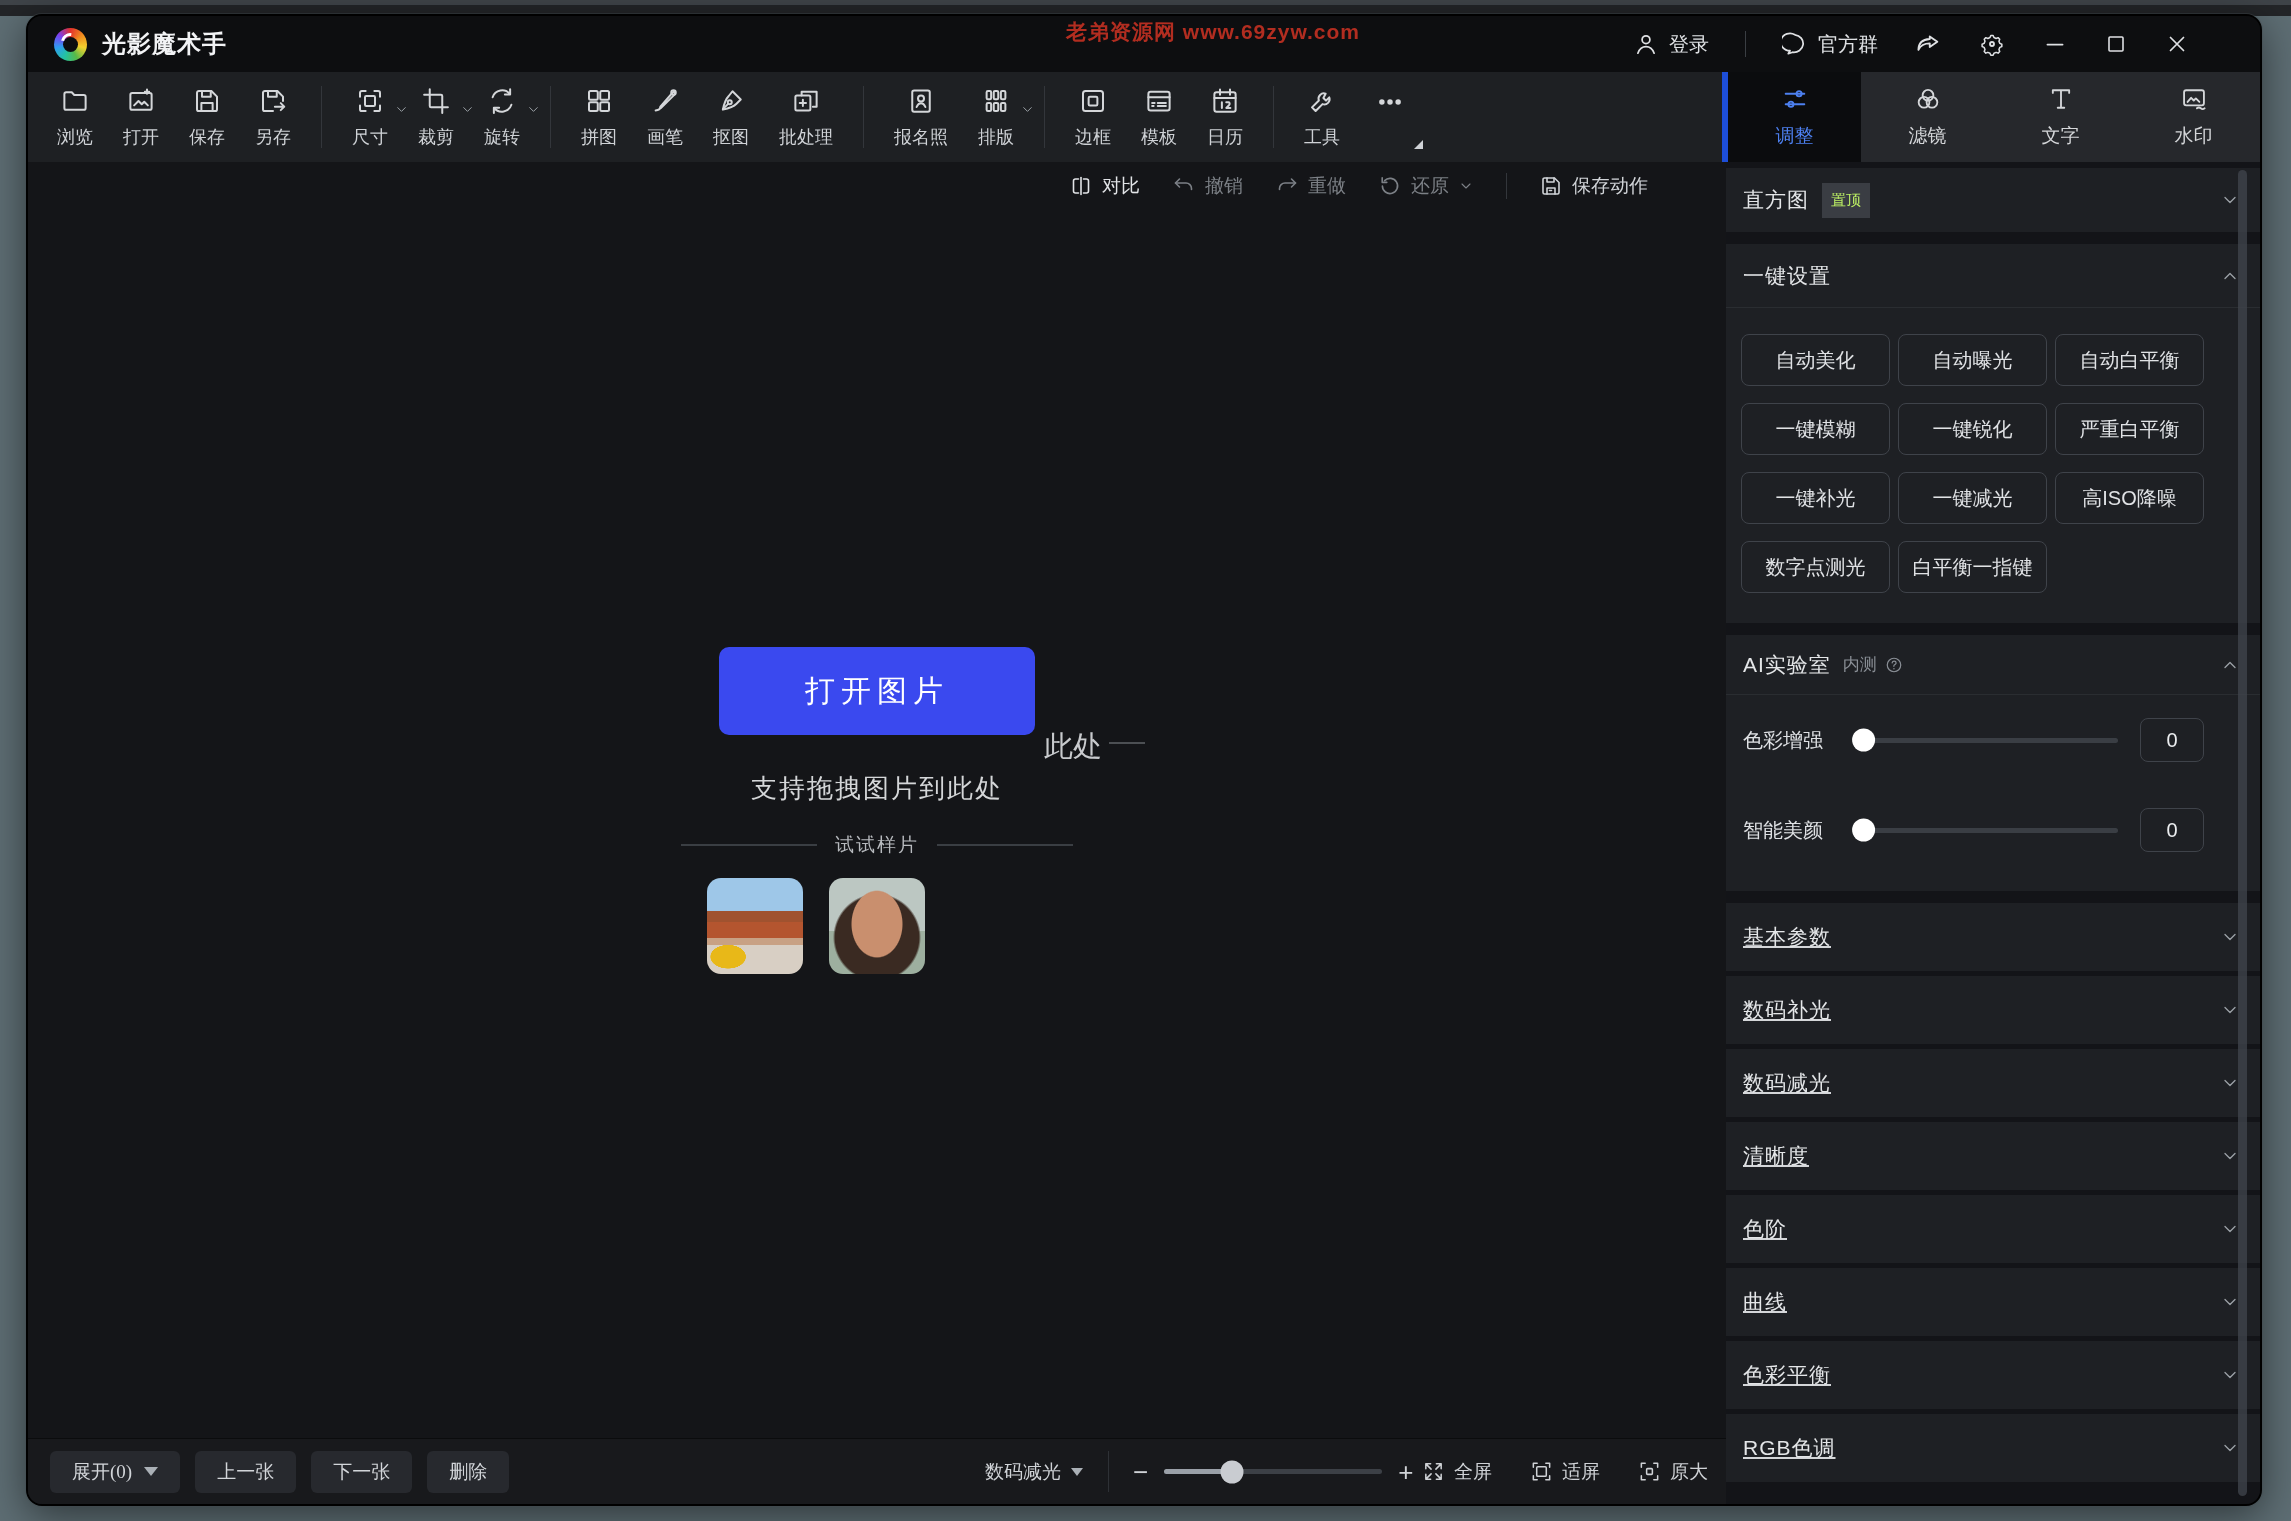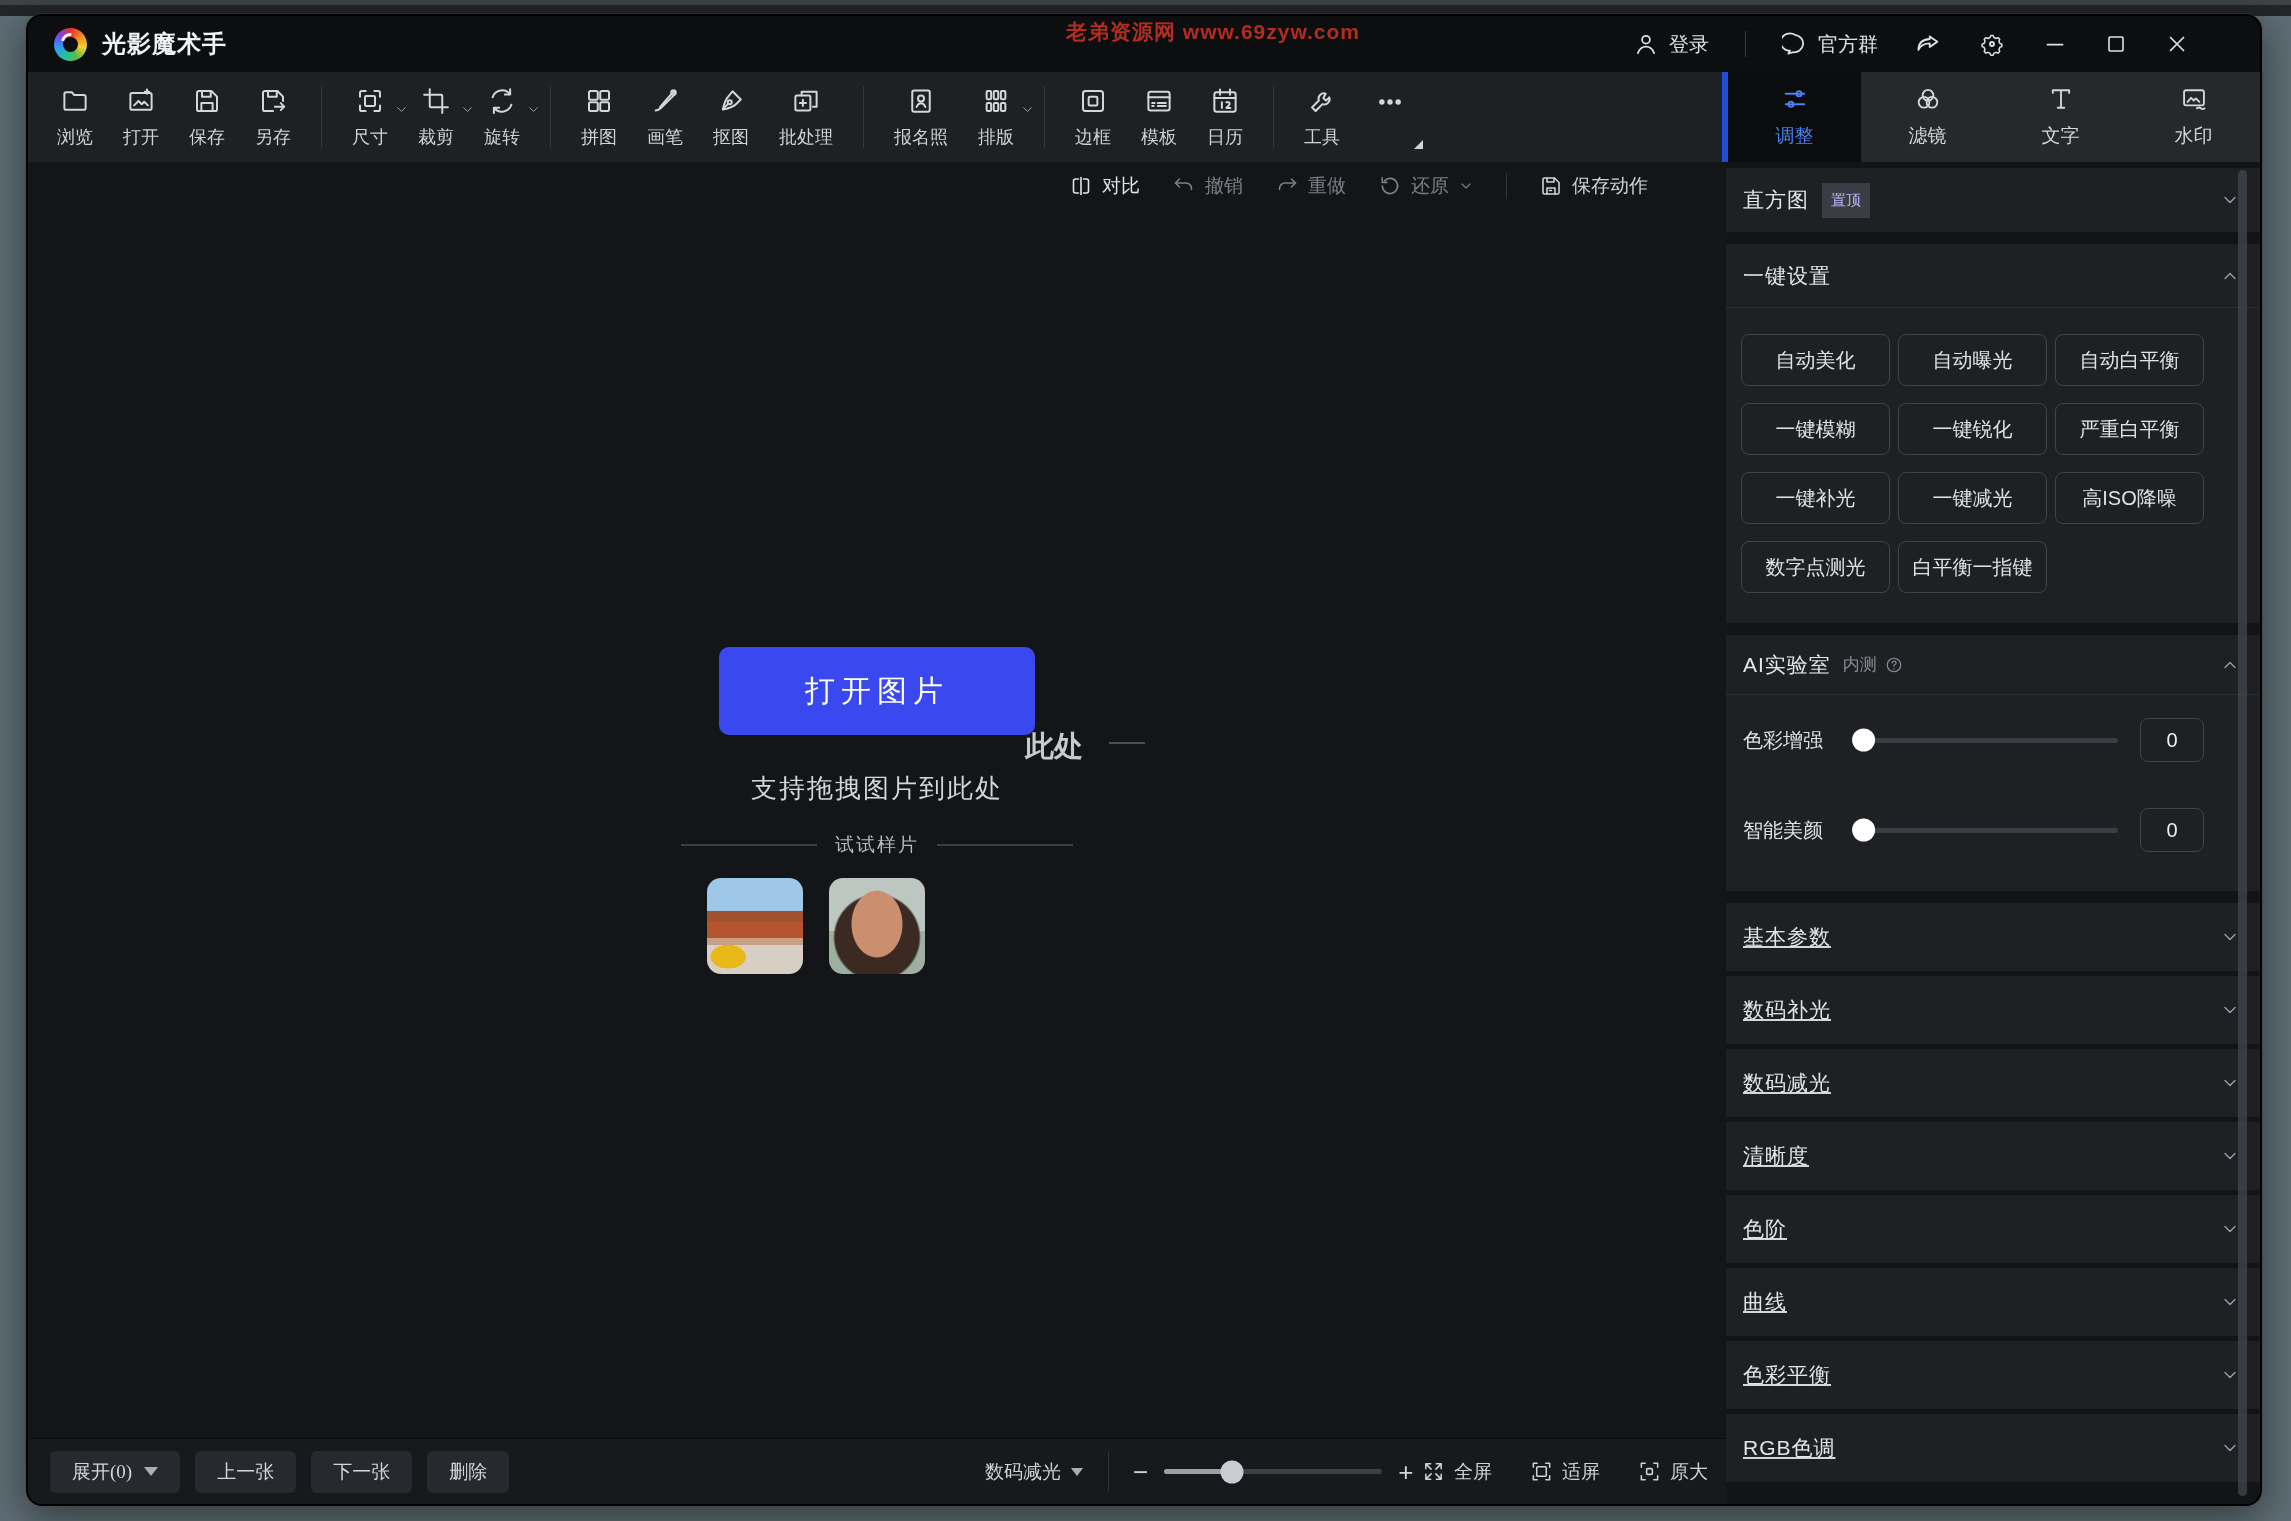--- a/index.html
+++ b/index.html
@@ -56,21 +56,21 @@
   .ct-item { display:flex; align-items:center; gap:9px; font-size:19px; cursor:pointer; }
   .ct-item.bright { color:#e2e4e7; }
   .ct-item.dim { color:#7c8086; }
   .ct-item.mid { color:#d0d3d7; }
   .ct-sep { width:1px; height:26px; background:#33363b; }
 
   .empty { position:absolute; left:50%; transform:translateX(-50%); top:485px; width:640px;
     display:flex; flex-direction:column; align-items:center; }
   .open-btn { width:316px; height:88px; border:none; border-radius:10px; background:#3a49ef; color:#fff;
     font-size:30px; font-family:inherit; letter-spacing:6px; font-weight:500; cursor:pointer; }
-  .ghost { position:absolute; left:468px; top:80px; font-size:29px; font-weight:bold; color:#d8dadd; opacity:.92; }
+  .ghost { position:absolute; left:487px; top:80px; font-size:29px; font-weight:normal; color:#d8dadd; opacity:.92; }
   .ghost-line { position:absolute; left:552px; top:95px; width:36px; height:2px; background:#5a5e63; opacity:.8; }
   .drag-hint { margin-top:36px; font-size:26px; color:#d4d6d8; letter-spacing:2px; }
   .samples-row { margin-top:26px; display:flex; align-items:center; gap:18px;text-align:center; }
   .samples-row .line { width:136px; height:2px; background:#3a3e43; }
   .samples-label { font-size:19px; color:#b7babe; letter-spacing:2px; }
   .thumbs { margin-top:20px; display:flex; gap:26px; }
   .thumb { width:96px; height:96px; border-radius:14px; cursor:pointer; }
   .thumb-desert { background:
       radial-gradient(18px 12px at 22% 82%, #e8b818 97%, transparent),
       linear-gradient(180deg, #9ec7e8 0 34%, #a0522f 34% 46%, #b4552f 46% 62%, #c8a184 62% 70%, #d8cfc4 70% 100%); }
@@ -102,21 +102,21 @@
   .bb-views { position:absolute; right:18px; display:flex; gap:38px; }
   .bb-view { display:flex; align-items:center; gap:9px; font-size:19px; color:#cfd2d6; cursor:pointer; }
 
   
   .panel { flex:1; background:#131418; position:relative; overflow:hidden; display:flex; flex-direction:column; }
   .panel::after { content:''; position:absolute; right:13px; top:8px; bottom:8px; width:9px; background:#41464d; border-radius:5px; opacity:.75; }
   .card { background:#1e2024; }
   .prow { height:64px; display:flex; align-items:center; padding:0 52px 0 17px; position:relative; cursor:pointer; }
   .prow .ptitle { font-size:21px; font-weight:500; color:#e4e6e8; letter-spacing:1px; }
   .prow .pchev { position:absolute; right:20px; color:#9ba0a6; }
-  .badge { margin-left:13px; background:#3a3d43; color:#c4b5fd; font-size:15px; padding:8px 9px; border-radius:0; }
+  .badge { margin-left:13px; background:#3a3d43; color:#bef264; font-size:15px; padding:8px 9px; border-radius:0; }
   .mt { margin-top:12px; }
   .hdr-div { border-bottom:1px solid #2a2d31; }
 
   .qgrid { padding:26px 56px 30px 15px; display:grid; grid-template-columns:repeat(3,1fr); gap:17px 8px; }
   .qbtn { height:52px; border:1.5px solid #3f434a; border-radius:8px; background:transparent; color:#e0e2e5;
     font-size:20px; font-family:inherit; display:flex; align-items:center; justify-content:center; cursor:pointer; white-space:nowrap; }
 
   .beta { margin-left:12px; font-size:17px; color:#8a8f96; }
   .help { margin-left:8px; color:#8a8f96; }
   .sliders { padding:14px 56px 30px 17px; display:flex; flex-direction:column; gap:28px; }

